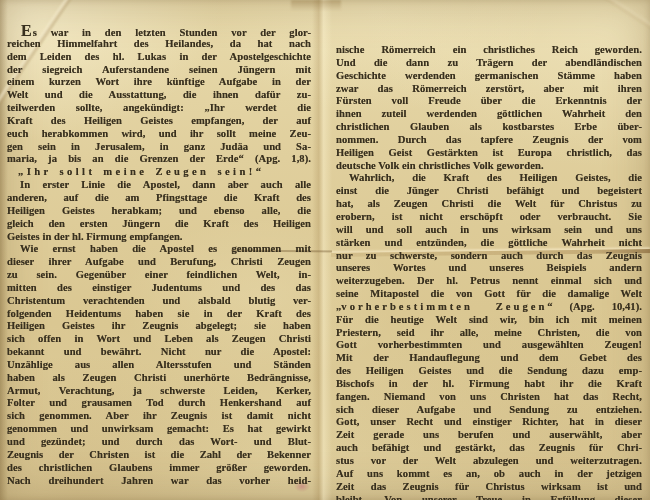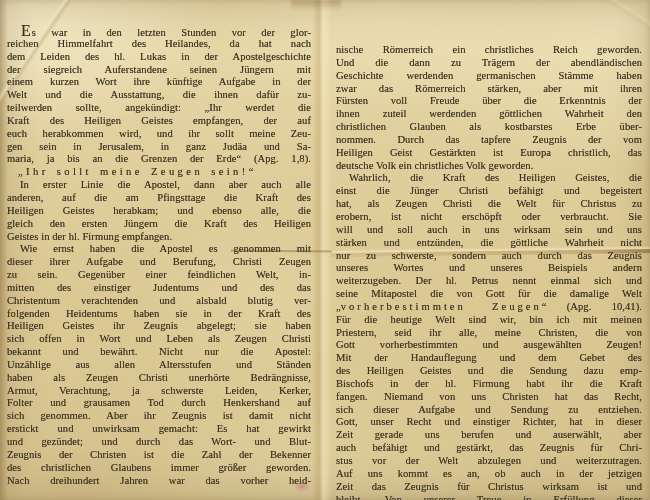--- a/index.html
+++ b/index.html
@@ -1,19 +1,19 @@
 <!DOCTYPE html>
 <html><head>
 <meta charset="utf-8">
 <style>
   html,body { margin:0; padding:0; background:#6b5c3e; }
   .page {
     position:relative; width:650px; height:500px; overflow:hidden;
     font-family:"Liberation Serif","DejaVu Serif",serif;
-    font-weight:400;
+    font-weight:700;
     color:#38301f;
     background:
       radial-gradient(ellipse 300px 200px at 4% 2%, rgba(248,240,208,.75), rgba(248,240,208,0) 65%),
       radial-gradient(ellipse 420px 240px at 96% 4%, rgba(245,236,200,.5), rgba(245,236,200,0) 62%),
       radial-gradient(ellipse 260px 160px at 58% 2%, rgba(244,234,196,.45), rgba(244,234,196,0) 65%),
       radial-gradient(ellipse 300px 180px at 12% 96%, rgba(165,128,66,.16), rgba(165,128,66,0) 70%),
       radial-gradient(ellipse 360px 220px at 88% 92%, rgba(172,134,70,.14), rgba(172,134,70,0) 70%),
       radial-gradient(ellipse 200px 120px at 40% 60%, rgba(255,248,215,.18), rgba(255,248,215,0) 70%),
       linear-gradient(178deg,#e8daab 0%,#e0cf9d 32%,#dac792 62%,#dece9d 100%);
     box-shadow: inset 0 0 46px rgba(112,86,42,.33), inset 0 0 7px rgba(95,72,32,.22);
@@ -114,31 +114,31 @@
       <div class="line justify">Christentum verachtenden und alsbald blutig ver-</div>
       <div class="line justify">folgenden Heidentums haben sie in der Kraft des</div>
       <div class="line justify">Heiligen Geistes ihr Zeugnis abgelegt; sie haben</div>
       <div class="line justify">sich offen in Wort und Leben als Zeugen Christi</div>
       <div class="line justify">bekannt und bewährt. Nicht nur die Apostel:</div>
       <div class="line justify">Unzählige aus allen Altersstufen und Ständen</div>
       <div class="line justify">haben als Zeugen Christi unerhörte Bedrängnisse,</div>
       <div class="line justify">Armut, Verachtung, ja schwerste Leiden, Kerker,</div>
       <div class="line justify">Folter und grausamen Tod durch Henkershand auf</div>
       <div class="line justify">sich genommen. Aber ihr Zeugnis ist damit nicht</div>
-      <div class="line justify">erstickt und unwirksam gemacht: Es hat gewirkt</div>
+      <div class="line justify">genommen und unwirksam gemacht: Es hat gewirkt</div>
       <div class="line justify">und gezündet; und durch das Wort- und Blut-</div>
       <div class="line justify">Zeugnis der Christen ist die Zahl der Bekenner</div>
       <div class="line justify">des christlichen Glaubens immer größer geworden.</div>
       <div class="line justify">Nach dreihundert Jahren war das vorher heid-</div>
     </div>
   <div class="col col-right">
       <div class="line justify">nische Römerreich ein christliches Reich geworden.</div>
       <div class="line justify">Und die dann zu Trägern der abendländischen</div>
       <div class="line justify">Geschichte werdenden germanischen Stämme haben</div>
-      <div class="line justify">zwar das Römerreich stärken, aber mit ihren</div>
+      <div class="line justify">zwar das Römerreich zerstört, aber mit ihren</div>
       <div class="line justify">Fürsten voll Freude über die Erkenntnis der</div>
       <div class="line justify">ihnen zuteil werdenden göttlichen Wahrheit den</div>
       <div class="line justify">christlichen Glauben als kostbarstes Erbe über-</div>
       <div class="line justify">nommen. Durch das tapfere Zeugnis der vom</div>
       <div class="line justify">Heiligen Geist Gestärkten ist Europa christlich, das</div>
       <div class="line end">deutsche Volk ein christliches Volk geworden.</div>
       <div class="line justify indent">Wahrlich, die Kraft des Heiligen Geistes, die</div>
       <div class="line justify">einst die Jünger Christi befähigt und begeistert</div>
       <div class="line justify">hat, als Zeugen Christi die Welt für Christus zu</div>
       <div class="line justify">erobern, ist nicht erschöpft oder verbraucht. Sie</div>

